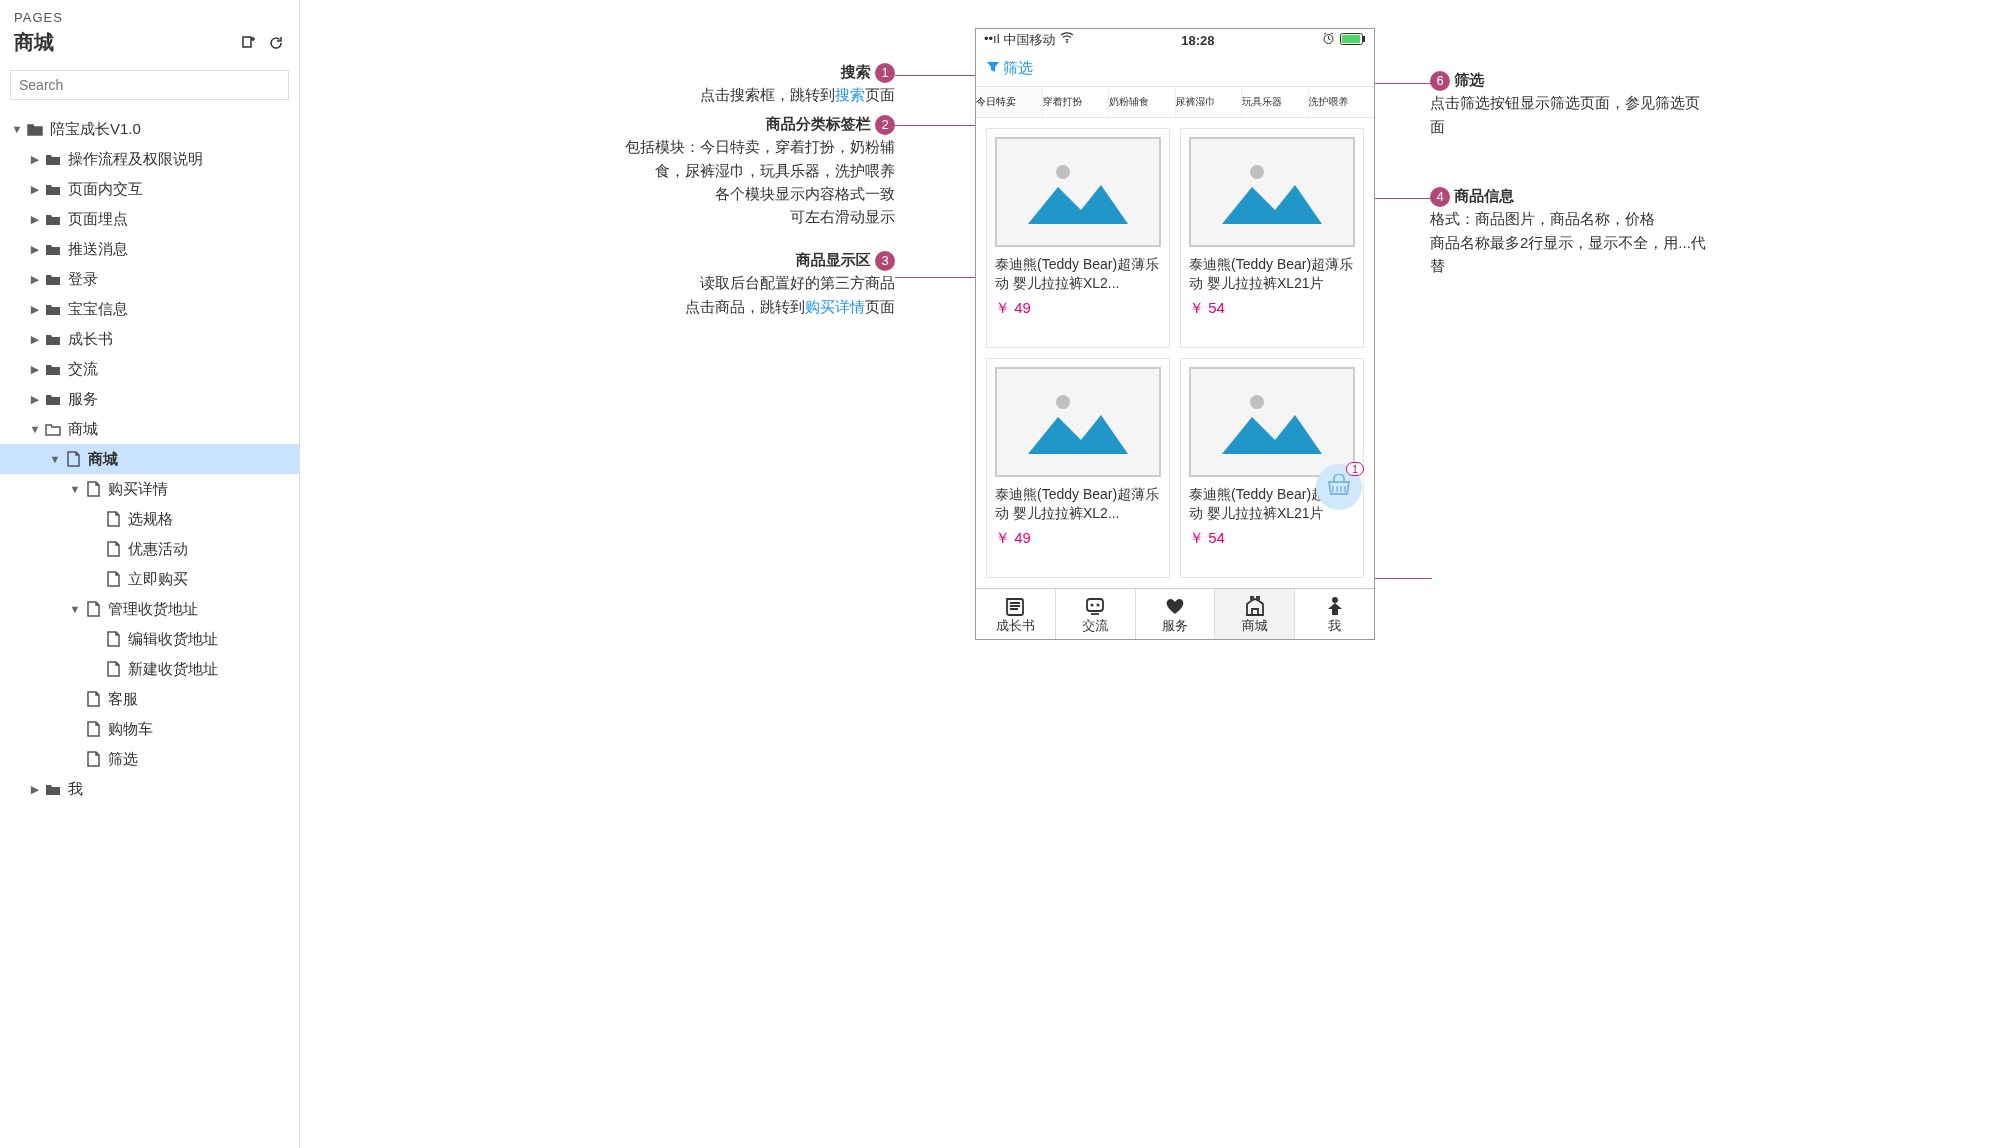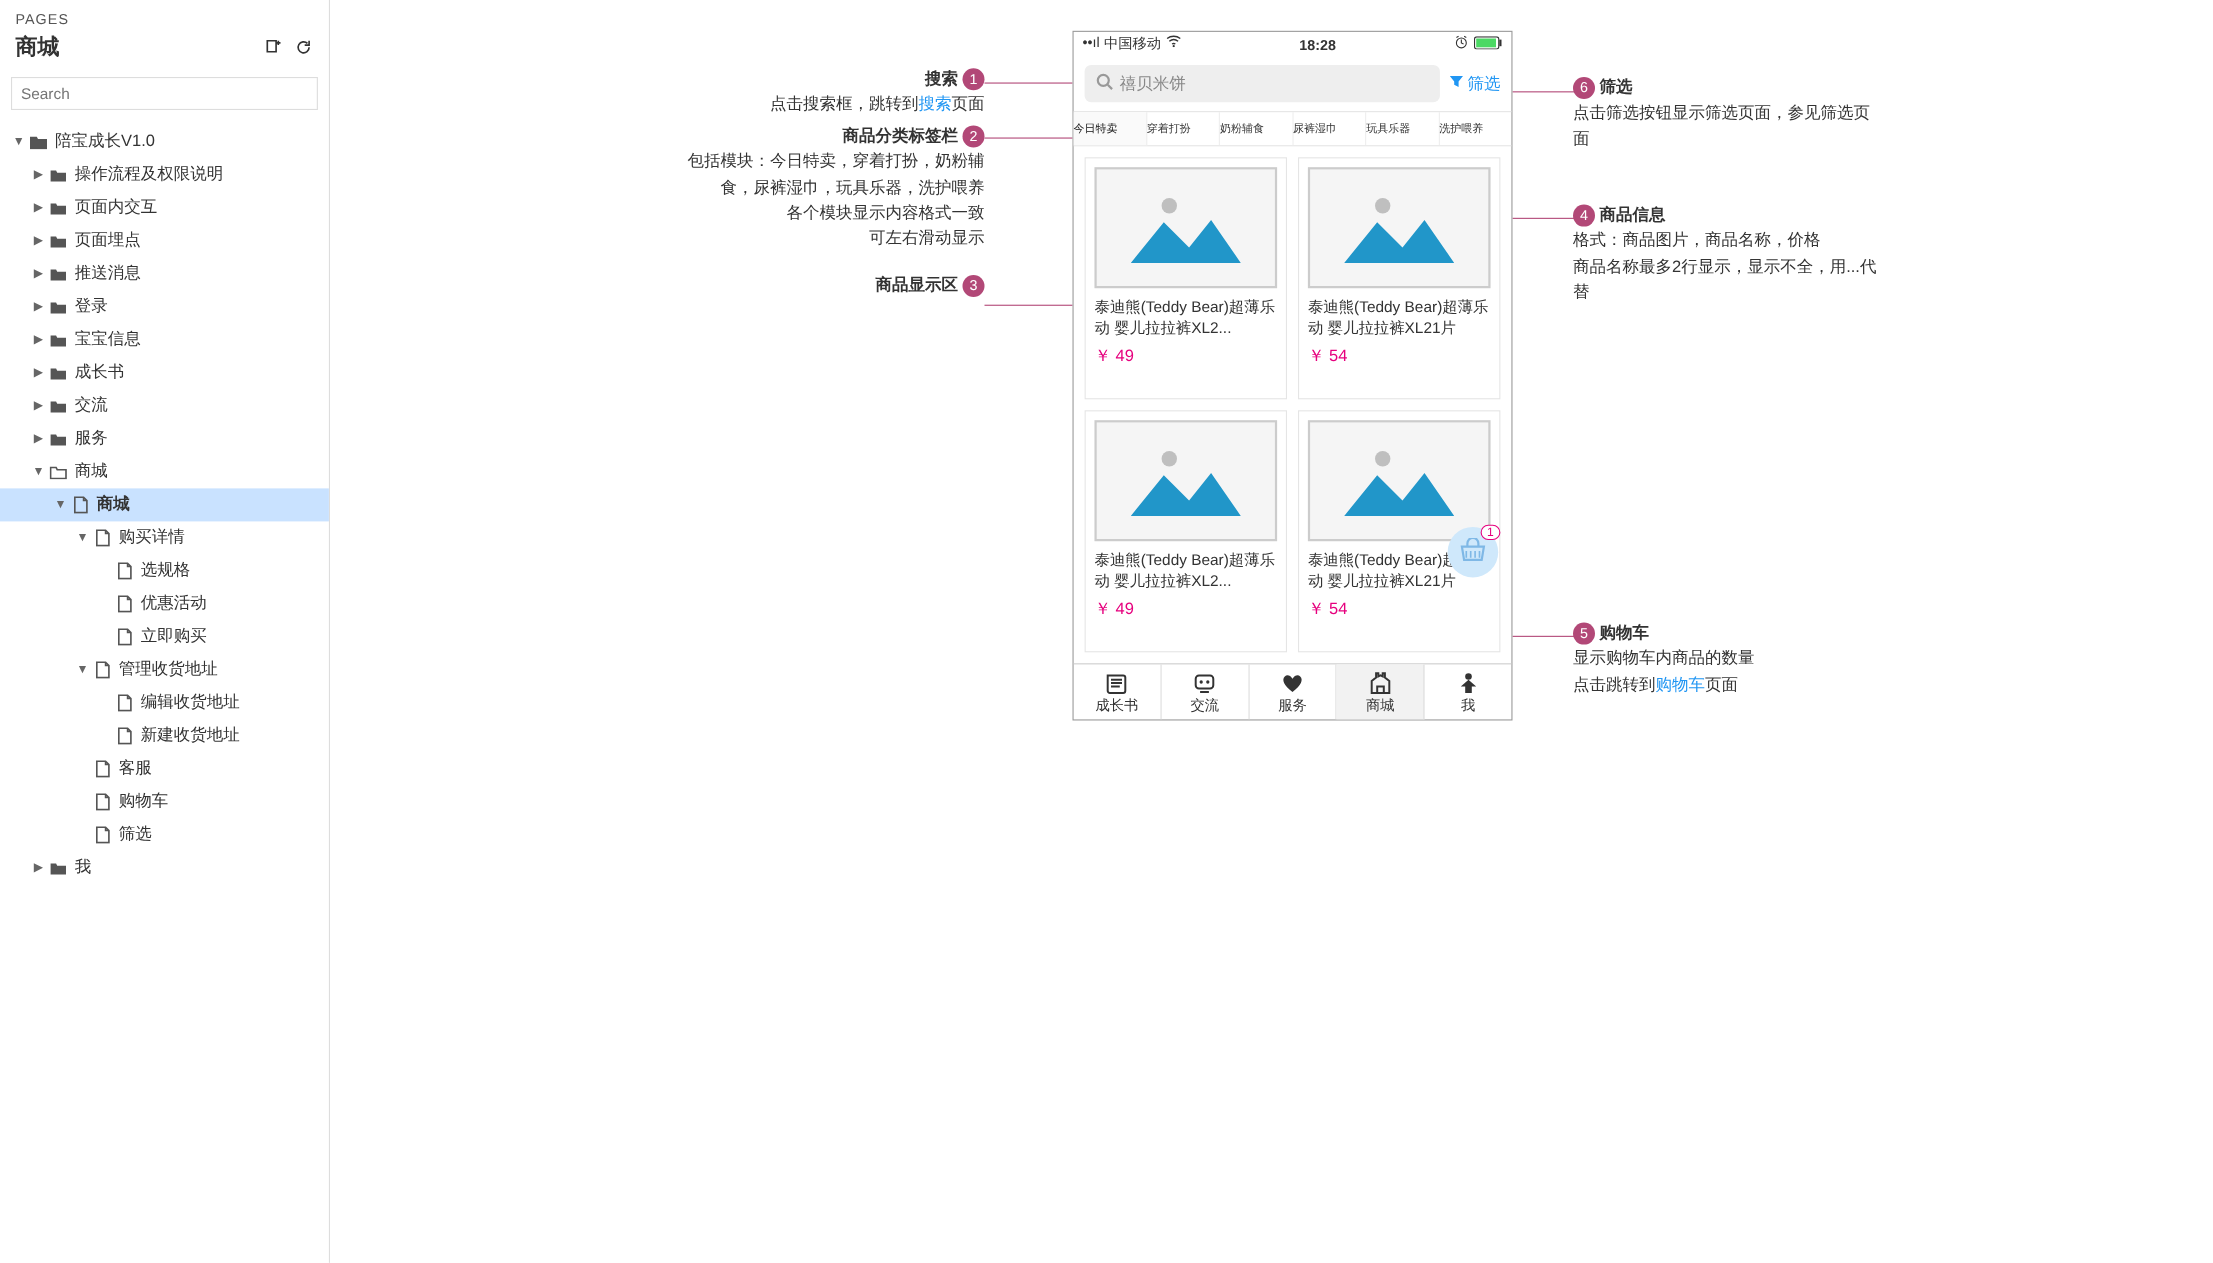--- a/index.html
+++ b/index.html
@@ -319,35 +319,32 @@
     <div><span>点击搜索框，跳转到</span><span class="anno-link">搜索</span><span>页面</span></div>
   </div>
   <div class="anno left" style="left:320px; top:112px; width:275px;">
     <div><span class="anno-title">商品分类标签栏</span> <span class="anno-badge">2</span></div>
     <div style="white-space:pre-line">包括模块：今日特卖，穿着打扮，奶粉辅食，尿裤湿巾，玩具乐器，洗护喂养
 各个模块显示内容格式一致
 可左右滑动显示</div>
   </div>
   <div class="anno left" style="left:320px; top:248px; width:275px;">
     <div><span class="anno-title">商品显示区</span> <span class="anno-badge">3</span></div>
+    <div style="white-space:pre-line"><span>读取后台配置好的第三方商品
+点击商品，跳转到</span><span class="anno-link">购买详情</span><span>页面</span></div>
   </div>
 
   <div class="anno" style="left:1130px; top:68px; width:270px;">
     <div><span class="anno-badge">6</span> <span class="anno-title">筛选</span></div>
     <div>点击筛选按钮显示筛选页面，参见筛选页面</div>
   </div>
   <div class="anno" style="left:1130px; top:184px; width:280px;">
     <div><span class="anno-badge">4</span> <span class="anno-title">商品信息</span></div>
     <div style="white-space:pre-line">格式：商品图片，商品名称，价格
 商品名称最多2行显示，显示不全，用...代替</div>
-  </div>
-  <div class="anno" style="left:1130px; top:564px; width:260px;">
-    <div><span class="anno-badge">5</span> <span class="anno-title">购物车</span></div>
-    <div style="white-space:pre-line"><span>显示购物车内商品的数量
-点击跳转到</span><span class="anno-link">购物车</span><span>页面</span></div>
   </div>
 
   <div class="phone">
     <div class="status-bar">
       <div class="status-left">
         <span>••ıl</span>
         <span>中国移动</span>
         <span><svg width="14" height="12" viewBox="0 0 14 12">
               <path d="M1 4a10 10 0 0 1 12 0M3 6.5a6.5 6.5 0 0 1 8 0M5.5 9a3 3 0 0 1 3 0" stroke="#333" fill="none" stroke-width="1.3"></path>
               <circle cx="7" cy="11" r="1" fill="#333"></circle>
@@ -361,27 +358,20 @@
             </svg></span>
         <span><svg width="26" height="12" viewBox="0 0 26 12">
               <rect x="0.5" y="0.5" width="22" height="11" rx="2" fill="none" stroke="#333"></rect>
               <rect x="2" y="2" width="18" height="8" fill="#4cd964"></rect>
               <rect x="23" y="3" width="2" height="6" fill="#333"></rect>
             </svg></span>
       </div>
     </div>
 
     <div class="search-row">
-      <div class="search-box">
-        <span><svg width="16" height="16" viewBox="0 0 16 16">
-              <circle cx="7" cy="7" r="5" fill="none" stroke="#999" stroke-width="2"></circle>
-              <path d="M11 11l4 4" stroke="#999" stroke-width="2"></path>
-            </svg></span>
-        <span>禧贝米饼</span>
-      </div>
       <div class="filter-btn">
         <span><svg width="14" height="14" viewBox="0 0 14 14">
               <path d="M1 2h12L9 7v5l-4-2V7z" fill="#2196F3"></path>
             </svg></span>
         <span>筛选</span>
       </div>
     </div>
 
     <div class="tabs" id="phone-tabs">
         <div class="tab active">今日特卖</div>

